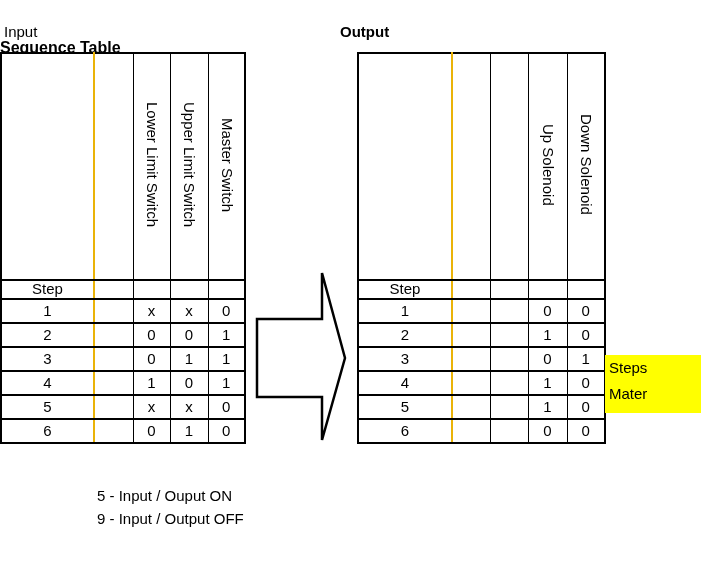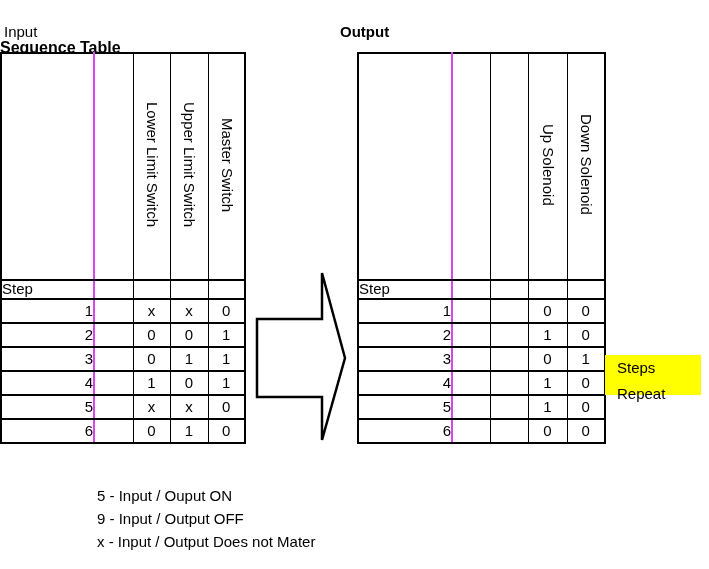--- a/index.html
+++ b/index.html
@@ -34,43 +34,43 @@
     border-left: 1px solid #000;
     border-right: 1px solid #000;
     border-top: 2px solid #000;
     border-bottom: 2px solid #000;
     padding: 0;
     font-size: 15px;
     line-height: 1.1;
     overflow: hidden;
     background: #ffffff;
   }
-  table.seq td.c0 { border-right: 2px solid #d946ef; }
+  table.seq td.c0 { border-right: 2px solid #eab308; text-align: center; }
 
   tr.hdr-row td { height: 227px; vertical-align: middle; text-align: center; }
   tr.step-row td { height: 19px; vertical-align: middle; }
   tr.data-row td { height: 24px; vertical-align: middle; }
 
   .vtext {
     writing-mode: vertical-rl;
     display: inline-block;
     white-space: nowrap;
     font-size: 15px;
   }
   td.step-label { text-align: left; padding-left: 3px; }
   td.num { text-align: right; padding-right: 4px; }
   td.val { text-align: center; }
 
   .arrow-wrap { position: absolute; left: 252px; top: 268px; width: 100px; height: 180px; }
 
   .steps-repeat {
-    position: absolute; left: 605px; top: 355px; width: 96px; height: 40px;
+    position: absolute; left: 605px; top: 355px; width: 96px; height: 58px;
     background: #FFFF00;
     font-size: 15px; line-height: 26px;
-    padding-left: 12px;
+    padding-left: 4px;
   }
   .legend {
     position: absolute; left: 97px; top: 484px;
     font-size: 15px; line-height: 23px; white-space: nowrap;
   }
 </style>
 </head>
 <body>
 
 <div class="stage">
@@ -216,22 +216,21 @@
         <td class="val"></td>
         <td class="val"></td>
         <td class="val">0</td>
         <td class="val">0</td>
       </tr>
     </tbody>
   </table>
 
   <div class="steps-repeat">
     <div>Steps</div>
-    <div>Repeat</div>
+    <div>Mater</div>
   </div>
 
   <div class="legend">
     <div>5 - Input / Ouput ON</div>
     <div>9 - Input / Output OFF</div>
-    <div>x - Input / Output Does not Mater</div>
   </div>
 
 </div>
 
 </body></html>

